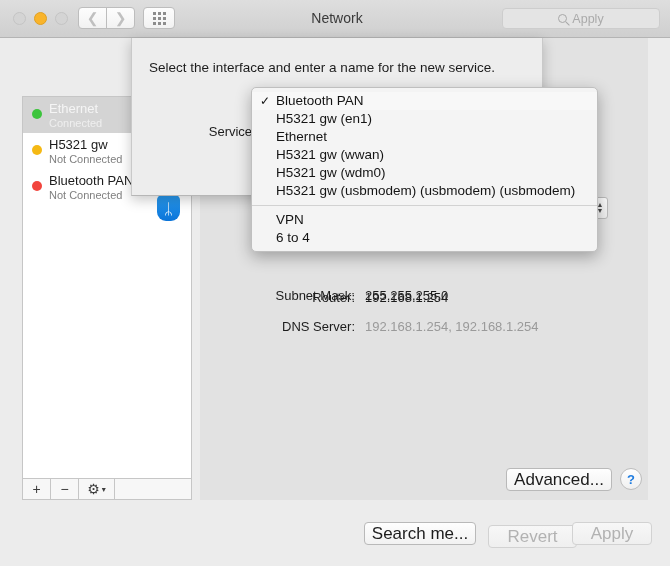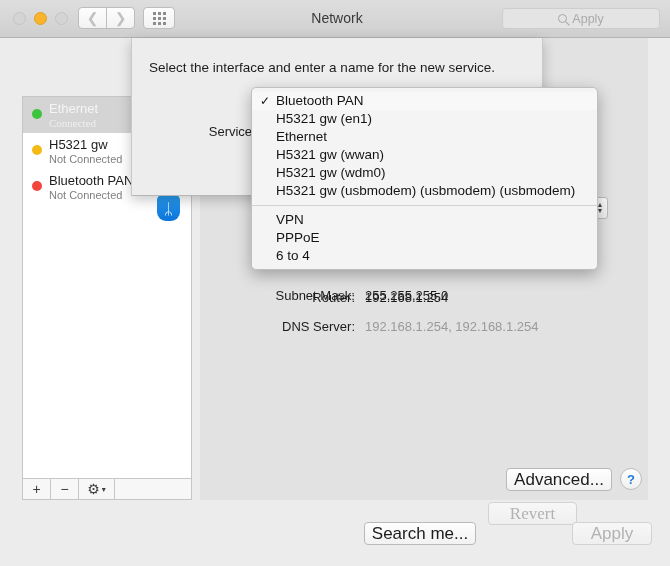--- a/index.html
+++ b/index.html
@@ -99,21 +99,21 @@
     width: 10px; height: 10px; border-radius: 50%;
   }
   .svc-name {
     font-size: 13px; color: #1c1c1c; line-height: 15px;
     white-space: nowrap;
   }
   .svc-row.selected .svc-name { color: #f5f5f5; }
   .svc-status {
     font-size: 11px; color: #808080; line-height: 14px;
   }
-  .svc-row.selected .svc-status { color: #efefef; font-family: Liberation Serif, serif; }
+  .svc-row.selected .svc-status { color: #efefef; }
 
   #sidebar-toolbar {
     position: absolute; left: 22px; top: 478px;
     width: 170px; height: 22px;
     background: #f7f7f7;
     border: 1px solid #c6c6c6;
     display: flex;
   }
   .tb-btn {
     width: 28px; height: 100%;
@@ -182,21 +182,21 @@
   #btn-advanced { left: 506px; top: 468px; width: 106px; }
   #btn-help {
     position: absolute; left: 620px; top: 468px;
     width: 22px; height: 22px; border-radius: 50%;
     background: linear-gradient(to bottom, #fefefe, #f0f0f0);
     border: 1px solid #bdbdbd;
     display: flex; align-items: center; justify-content: center;
     font-size: 13px; color: #1f7ce0; font-weight: bold;
   }
   #btn-assist  { left: 364px; top: 522px; width: 112px; }
-  #btn-revert  { left: 488px; top: 502px; width: 89px; font-family: Liberation Serif, serif; }
+  #btn-revert  { left: 488px; top: 525px; width: 89px; }
   #btn-apply   { left: 572px; top: 522px; width: 80px; }
 
   
   #sheet {
     position: absolute; left: 131px; top: 38px;
     width: 412px; height: 158px;
     background: #ededed;
     border-left: 1px solid #c9c9c9;
     border-right: 1px solid #c9c9c9;
     border-bottom: 1px solid #b6b6b6;
@@ -367,20 +367,17 @@
       <span>H5321 gw (wdm0)</span>
     </div>
     <div class="menu-item">
       <span>H5321 gw (usbmodem) (usbmodem) (usbmodem)</span>
     </div>
     <div class="menu-sep"></div>
     <div class="menu-item">
       <span>VPN</span>
     </div>
     <div class="menu-item">
-      <span>PPPoE</span>
-    </div>
-    <div class="menu-item">
       <span>6 to 4</span>
     </div>
   </div>
 
 </div>
 
 </body></html>

